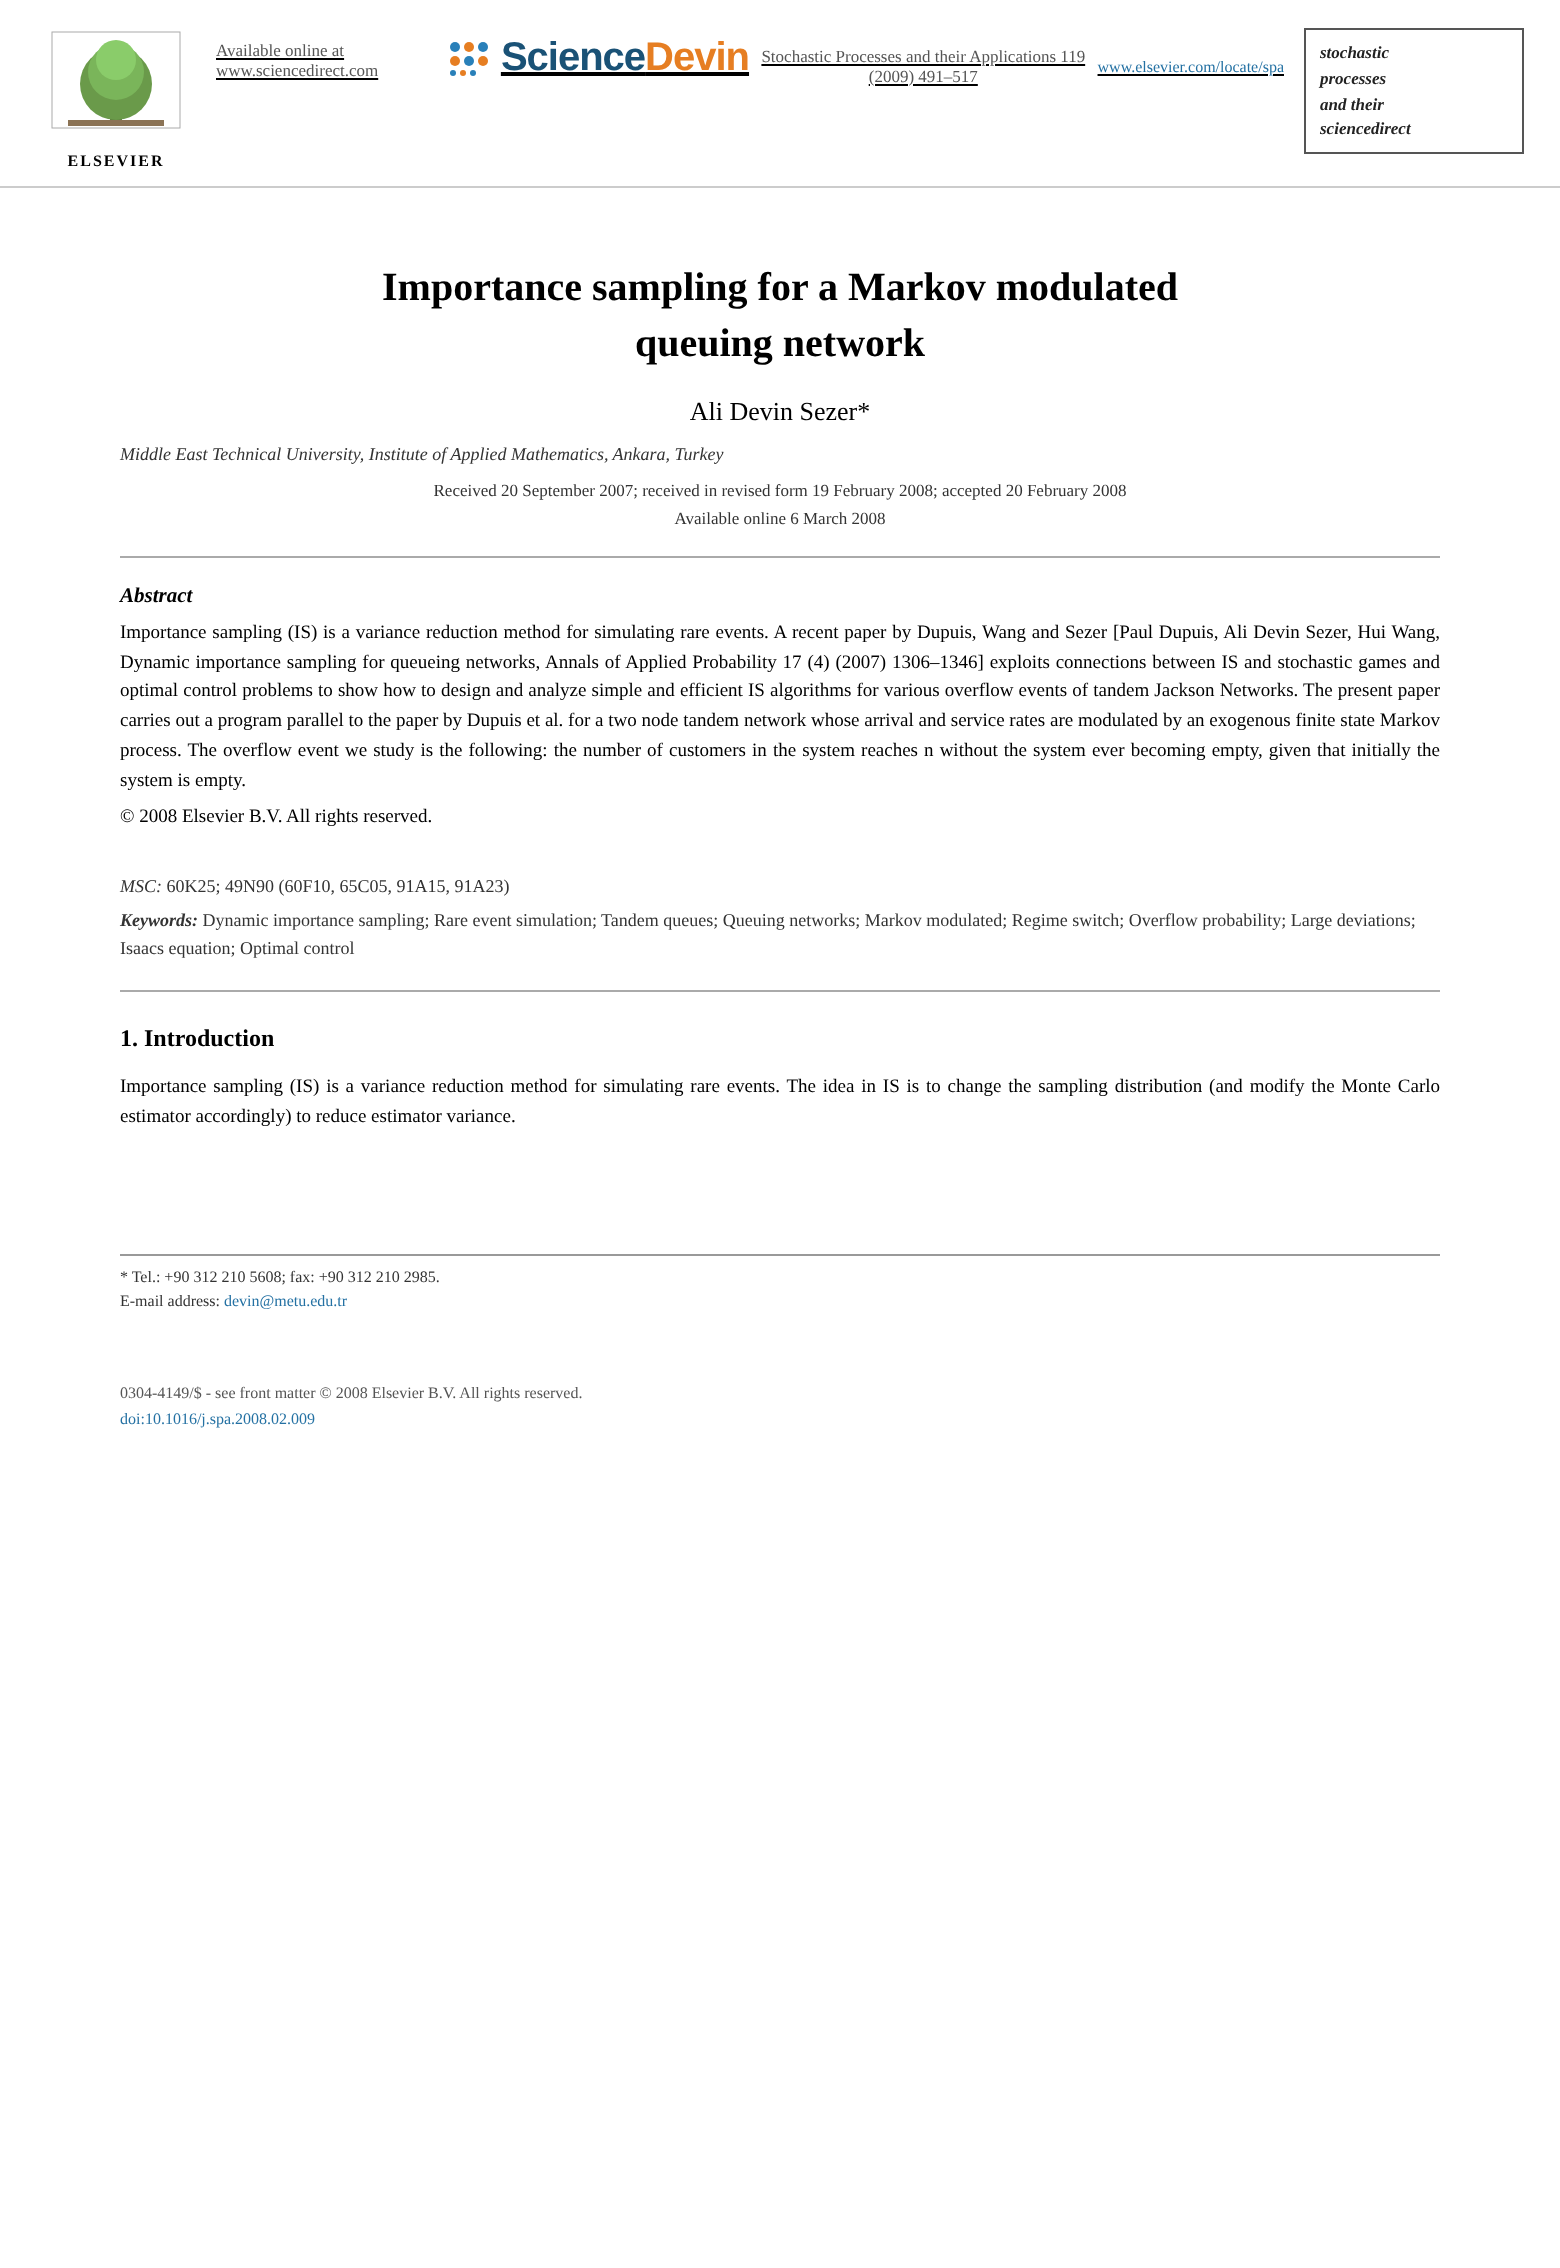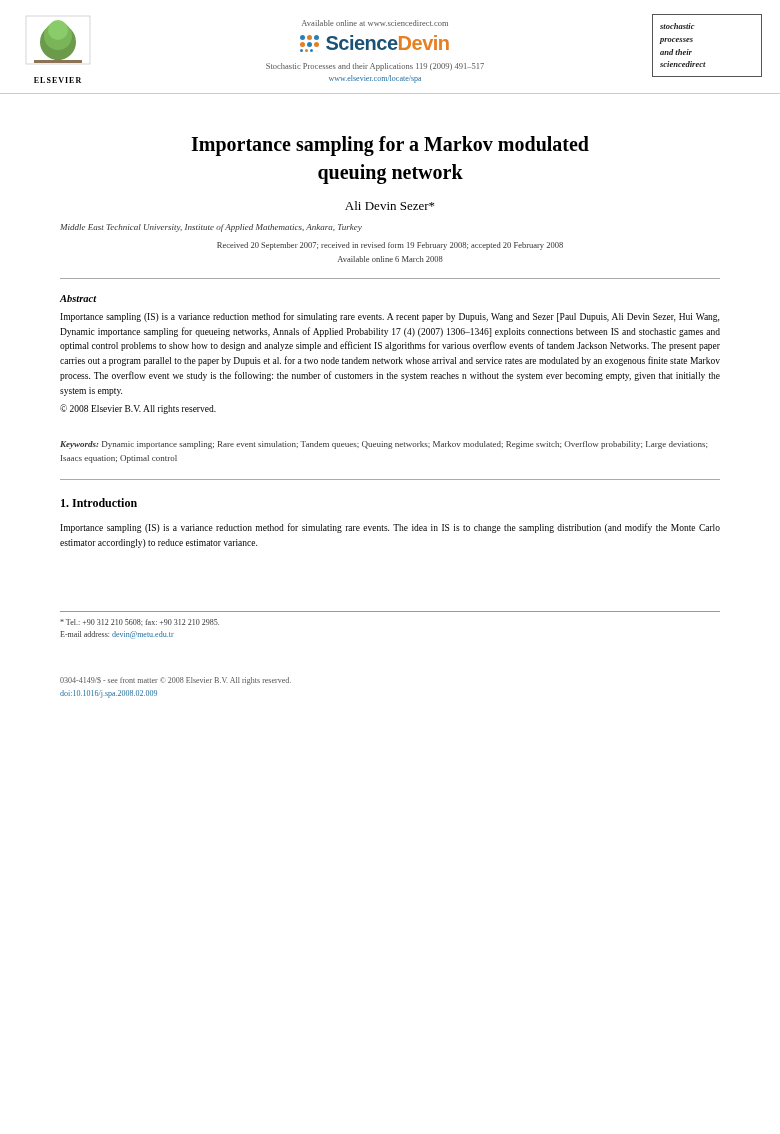--- a/index.html
+++ b/index.html
@@ -39,23 +39,23 @@
     .elsevier-text {
       font-size: 8px;
       font-weight: bold;
       letter-spacing: 1px;
       margin-top: 2px;
       color: #000;
     }
     .header-center {
       flex: 1;
       display: flex;
-      flex-direction: column;
       align-items: center;
       padding-top: 4px;
+      text-decoration: underline;
     }
     .available-online {
       font-size: 8.5px;
       color: #555;
       margin-bottom: 4px;
     }
     .sciencedirect-logo {
       display: flex;
       align-items: center;
       gap: 6px;
@@ -84,21 +84,21 @@
       color: #1a5276;
       font-family: Arial, sans-serif;
       letter-spacing: -0.5px;
     }
     .sd-wordmark span.direct {
       color: #e67e22;
     }
     .journal-info {
       font-size: 8.5px;
       color: #555;
-      text-align: left;
+      text-align: center;
       margin-top: 2px;
     }
     .elsevier-link {
       color: #2471a3;
       font-size: 8px;
       text-decoration: none;
       margin-top: 3px;
       display: block;
       text-align: center;
     }
@@ -298,20 +298,24 @@
     <div class="dates">Available online 6 March 2008</div>
 
     <hr class="divider">
 
     <div class="abstract-section">
       <div class="abstract-title">Abstract</div>
       <p class="abstract-text">Importance sampling (IS) is a variance reduction method for simulating rare events. A recent paper by Dupuis, Wang and Sezer [Paul Dupuis, Ali Devin Sezer, Hui Wang, Dynamic importance sampling for queueing networks, Annals of Applied Probability 17 (4) (2007) 1306–1346] exploits connections between IS and stochastic games and optimal control problems to show how to design and analyze simple and efficient IS algorithms for various overflow events of tandem Jackson Networks. The present paper carries out a program parallel to the paper by Dupuis et al. for a two node tandem network whose arrival and service rates are modulated by an exogenous finite state Markov process. The overflow event we study is the following: the number of customers in the system reaches n without the system ever becoming empty, given that initially the system is empty.</p>
       <p class="copyright">© 2008 Elsevier B.V. All rights reserved.</p>
     </div>
 
+    <div class="msc-line">
+      <span class="msc-label">MSC:</span>
+      <span>60K25; 49N90 (60F10, 65C05, 91A15, 91A23)</span>
+    </div>
 
     <div class="keywords-line">
       <span class="kw-label">Keywords:</span>
       <span>Dynamic importance sampling; Rare event simulation; Tandem queues; Queuing networks; Markov modulated; Regime switch; Overflow probability; Large deviations; Isaacs equation; Optimal control</span>
     </div>
 
     <hr class="divider">
 
     <div class="section-heading">1. Introduction</div>
     <p class="intro-text">Importance sampling (IS) is a variance reduction method for simulating rare events. The idea in IS is to change the sampling distribution (and modify the Monte Carlo estimator accordingly) to reduce estimator variance.</p>

